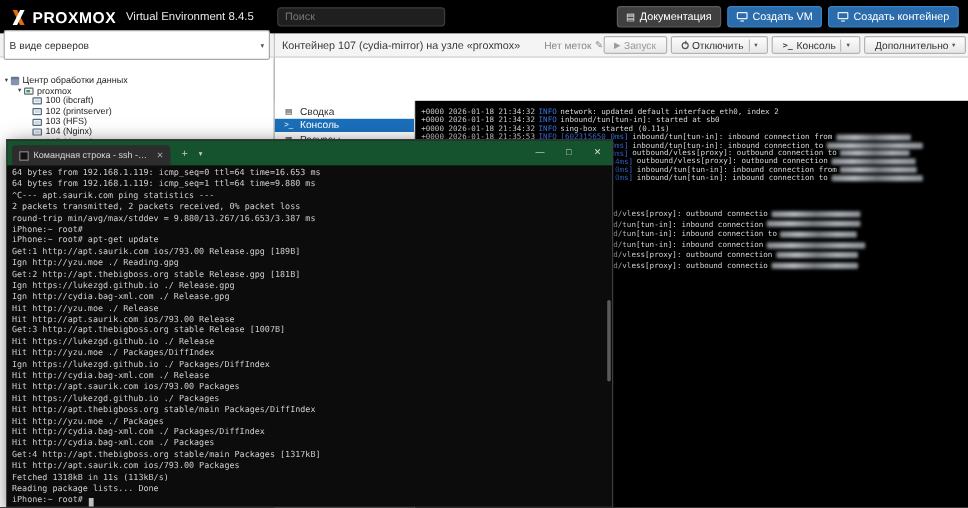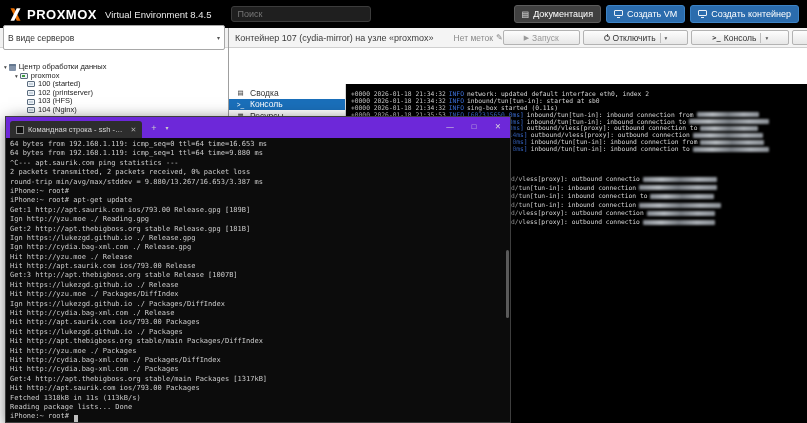--- a/index.html
+++ b/index.html
@@ -52,21 +52,21 @@
   .ctico::after{content:"";position:absolute;left:1px;top:1px;width:4px;height:2px;background:#c9d4de;}
 
   
   .content{position:absolute;top:28px;left:229px;right:0;bottom:0;background:#fff;}
   .content-header{position:absolute;top:0;left:0;right:0;height:20px;background:#f4f4f4;
     border-bottom:1px solid #cfcfcf;display:flex;align-items:center;padding:0 6px;overflow:hidden;}
   .content-title{font-weight:normal;font-size:9px;color:#3a3a3a;white-space:nowrap;}
   .tags{display:flex;align-items:center;gap:3px;margin-left:20px;font-size:8.5px;color:#888;white-space:nowrap;}
   .pencil{font-size:8px;color:#888;}
   .hdr-buttons{margin-left:auto;display:flex;gap:3px;}
-  .hbtn{display:flex;align-items:center;gap:3px;height:15px;padding:0 20px;font-size:8.5px;
+  .hbtn{display:flex;align-items:center;gap:3px;height:15px;padding:0 8px;font-size:8.5px;
     color:#333;background:linear-gradient(#fdfdfd,#e7e7e7);border:1px solid #b3b3b3;
     border-radius:2px;white-space:nowrap;}
   .hbtn.disabled{color:#9a9a9a;}
   .hsep{width:1px;height:10px;background:#bdbdbd;margin:0 1px;}
   .caret{font-size:5.5px;color:#555;}
   .play{font-size:7px;color:#9a9a9a;}
   .pwr{width:6px;height:6px;border:1px solid #555;border-radius:50%;position:relative;display:inline-block;}
   .pwr::after{content:"";position:absolute;left:2px;top:-2px;width:1px;height:3px;background:#555;}
   .cons-glyph{font-family:"DejaVu Sans Mono",monospace;font-size:7px;font-weight:bold;}
 
@@ -90,21 +90,21 @@
   .c-msg{color:#d6d6d6;}
   .redact{display:inline-block;height:5px;border-radius:1px;margin-left:3px;vertical-align:middle;
     background:linear-gradient(90deg,#868b92,#b2b7bc 25%,#777c82 50%,#a7acb2 75%,#8b9096);
     filter:blur(1.2px);}
   .console-frags{position:absolute;left:165px;top:91px;}
   .fline{height:8.6px;line-height:8.6px;font-size:6.3px;color:#d6d6d6;white-space:pre;}
 
   
   .terminal-window{position:absolute;left:5px;top:116px;width:506px;height:307px;
     background:#0c0c0c;border:1px solid #3e3e3e;box-shadow:3px 5px 16px rgba(0,0,0,.7);z-index:10;}
-  .term-titlebar{height:21px;background:#6d28d9;display:flex;align-items:center;padding-left:4px;}
+  .term-titlebar{height:21px;background:#14532d;display:flex;align-items:center;padding-left:4px;}
   .term-tab{height:17px;margin-top:4px;display:flex;align-items:center;gap:4px;
     background:#2d2d2d;border-top-left-radius:3px;border-top-right-radius:3px;
     padding:0 6px;max-width:185px;}
   .tab-ico{width:8px;height:8px;background:#111;border:1px solid #888;flex:none;}
   .tab-title{font-size:7.5px;color:#d8d8d8;white-space:nowrap;overflow:hidden;max-width:140px;}
   .tab-close{font-size:7px;color:#aaa;margin-left:4px;}
   .tb-btn{color:#ccc;font-size:9px;margin-left:9px;}
   .tb-btn.small{font-size:6px;}
   .win-controls{margin-left:auto;display:flex;height:100%;}
   .win-controls span{width:24px;text-align:center;font-size:7.5px;color:#ddd;line-height:20px;}
@@ -163,21 +163,21 @@
       </div>
       <div class="tree-row lvl1">
         <span class="tarrow">▾</span>
         <span class="ico ndico"></span>
         <span>proxmox</span>
       </div>
       <div>
 
           <div class="tree-row lvl2">
             <span class="ico ctico"></span>
-            <span>100 (started)</span>
+            <span>100 (ibcraft)</span>
           </div>
 
           <div class="tree-row lvl2">
             <span class="ico ctico"></span>
             <span>102 (printserver)</span>
           </div>
 
           <div class="tree-row lvl2">
             <span class="ico ctico"></span>
             <span>103 (HFS)</span>

